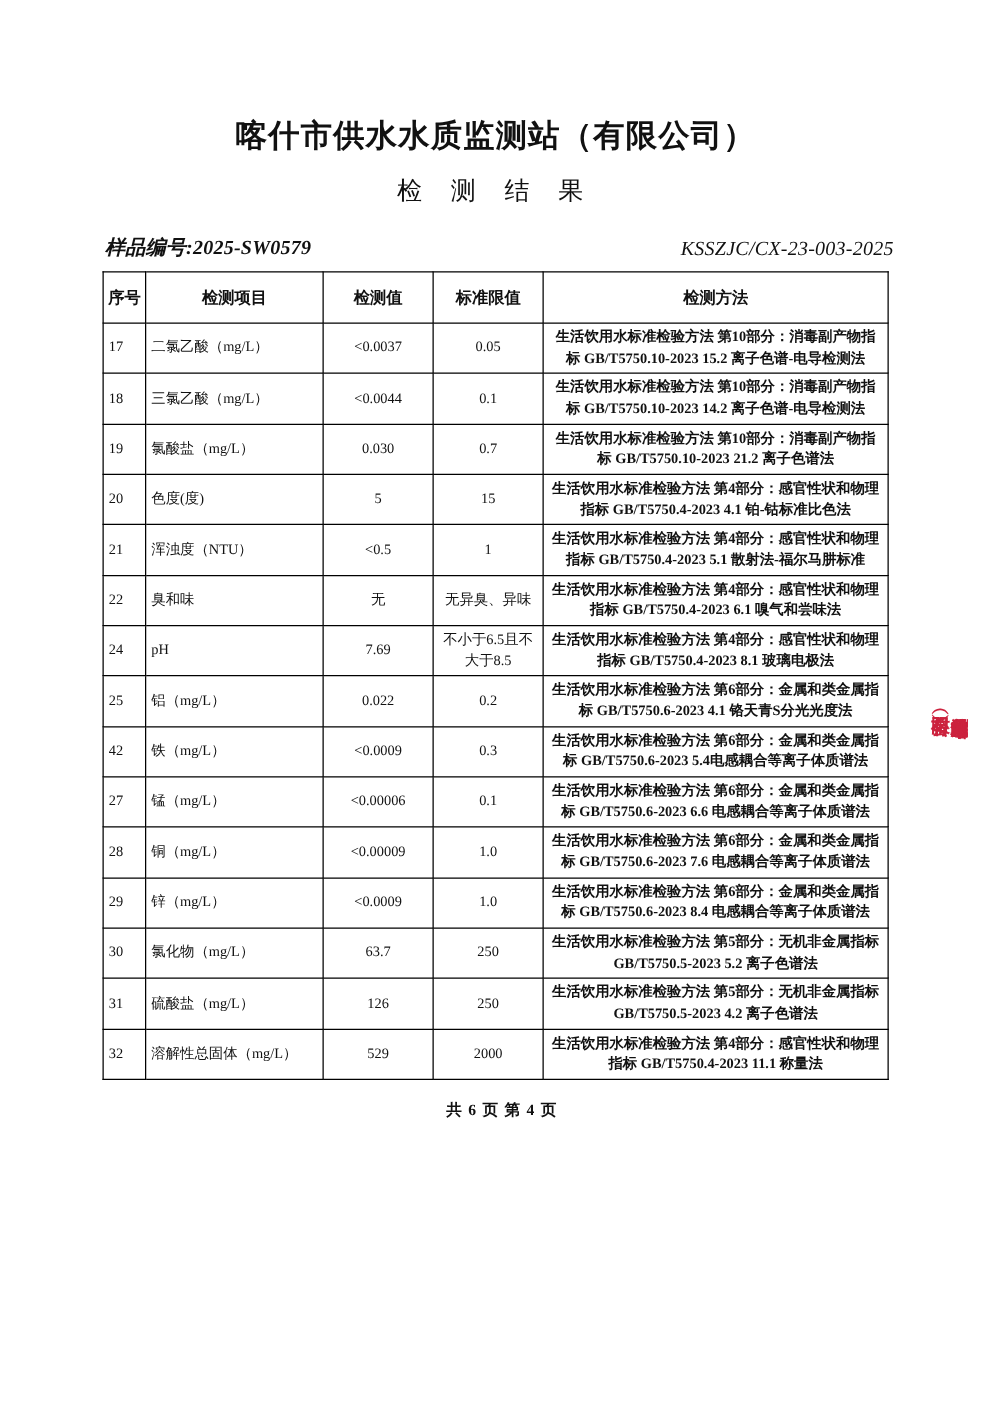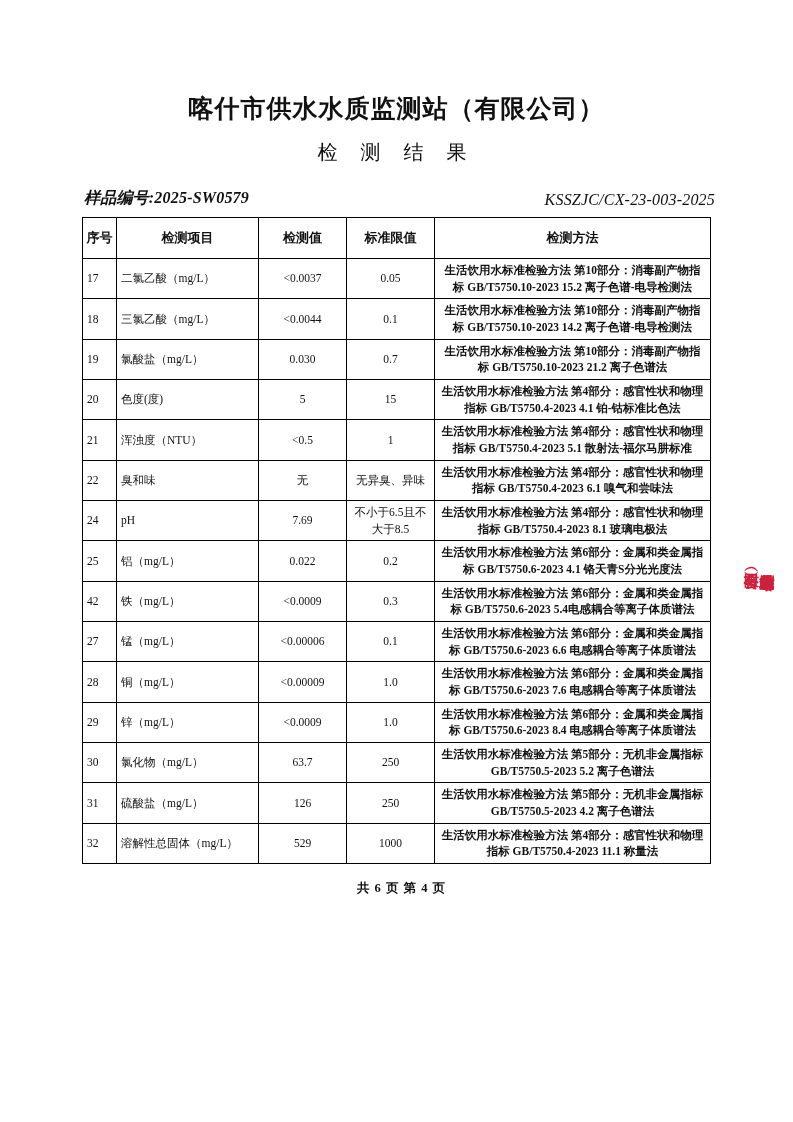--- a/index.html
+++ b/index.html
@@ -257,21 +257,21 @@
           <td class="no">31</td>
           <td class="item">硫酸盐（mg/L）</td>
           <td class="val">126</td>
           <td class="limit">250</td>
           <td class="meth">生活饮用水标准检验方法 第5部分：无机非金属指标 GB/T5750.5-2023 4.2 离子色谱法</td>
         </tr>
         <tr>
           <td class="no">32</td>
           <td class="item">溶解性总固体（mg/L）</td>
           <td class="val">529</td>
-          <td class="limit">1000</td>
+          <td class="limit">2000</td>
           <td class="meth">生活饮用水标准检验方法 第4部分：感官性状和物理指标 GB/T5750.4-2023 11.1 称量法</td>
         </tr>
       </tbody>
   </table>
 
   <div class="footer">共 6 页   第 4 页</div>
 
   <div class="seal">
     <span class="seal-line">喀什市供水水质监测站</span>
     <span class="seal-line">（有限公司）</span>

